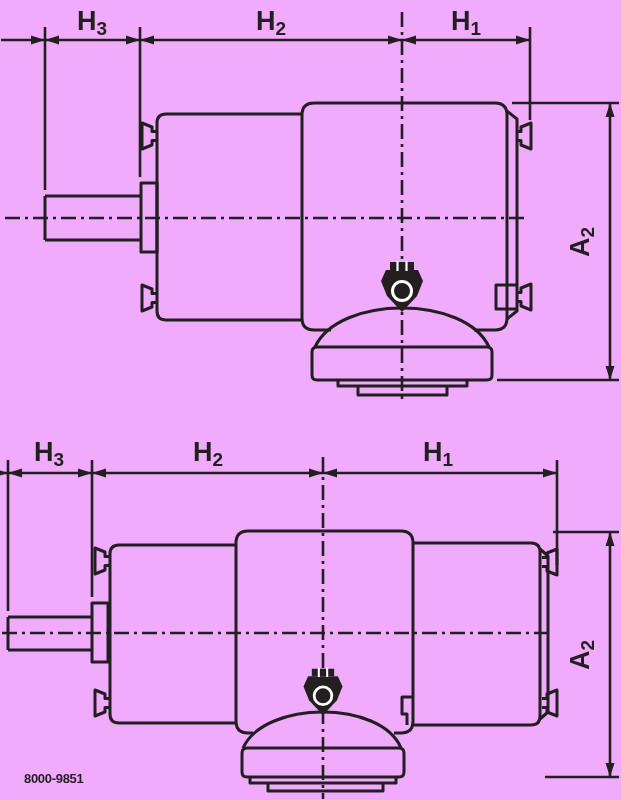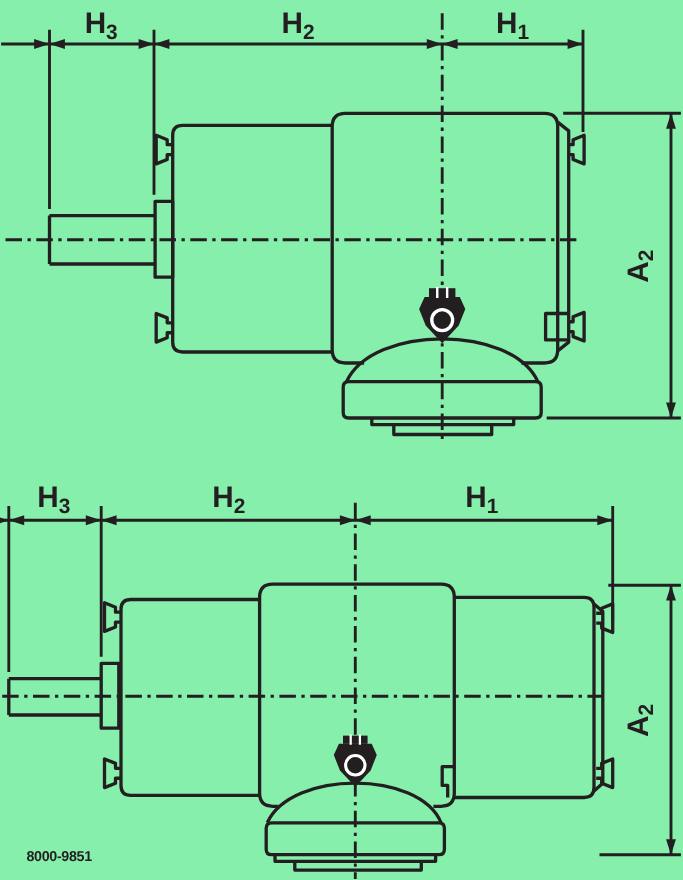--- a/index.html
+++ b/index.html
@@ -1,16 +1,16 @@
 <!DOCTYPE html>
 <html><head>
 <meta charset="utf-8">
 <style>
   html,body{margin:0;padding:0;background:#fff;}
-  .stage{position:relative;width:621px;height:800px;background:#86efac;overflow:hidden;}
+  .stage{position:relative;width:621px;height:800px;background:#f0abfc;overflow:hidden;}
   svg{position:absolute;inset:0;}
   .ol{stroke:#231f20;stroke-width:3;fill:none;stroke-linejoin:round;stroke-linecap:butt;}
   .dim{stroke:#231f20;stroke-width:2.6;fill:none;}
   .cl{stroke:#231f20;stroke-width:2.6;fill:none;stroke-dasharray:15 5 3 5;}
   .ar{fill:#231f20;stroke:none;}
   .nutfill{fill:#231f20;stroke:none;}
   .nutring{stroke:#fff;stroke-width:3;fill:none;}
   .nutslit{stroke:#fff;stroke-width:2.2;fill:none;}
   .dimlbl{font-family:"Liberation Sans",sans-serif;font-weight:bold;font-size:27px;fill:#231f20;}
   .dimlbl .sub{font-size:19px;}

